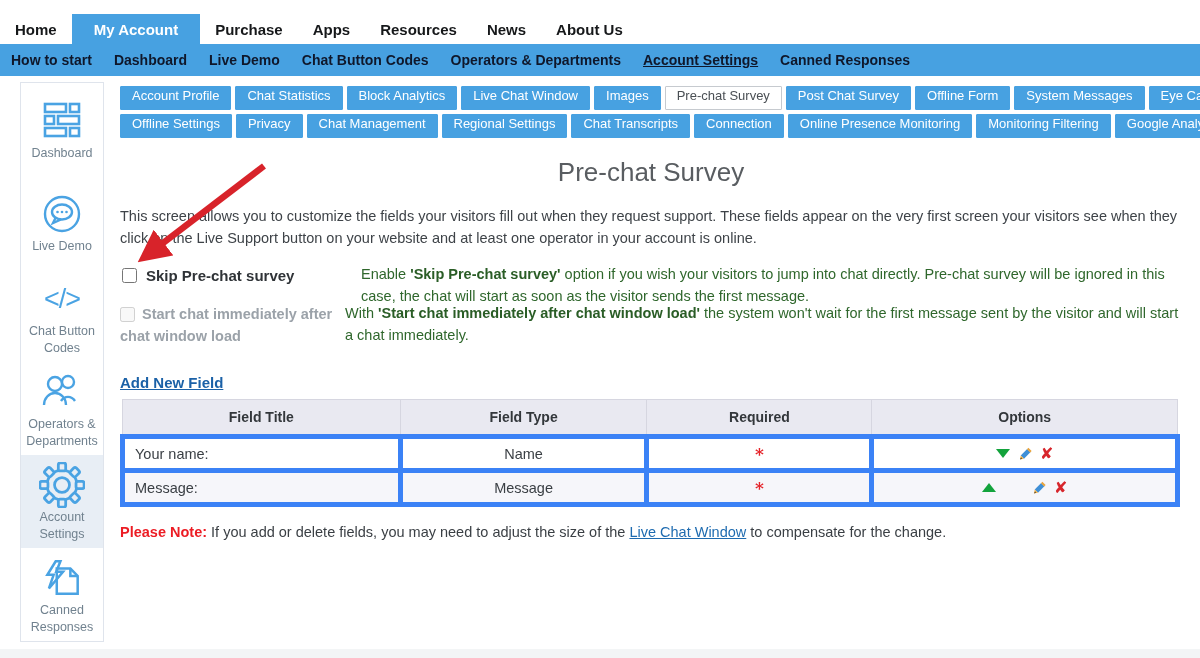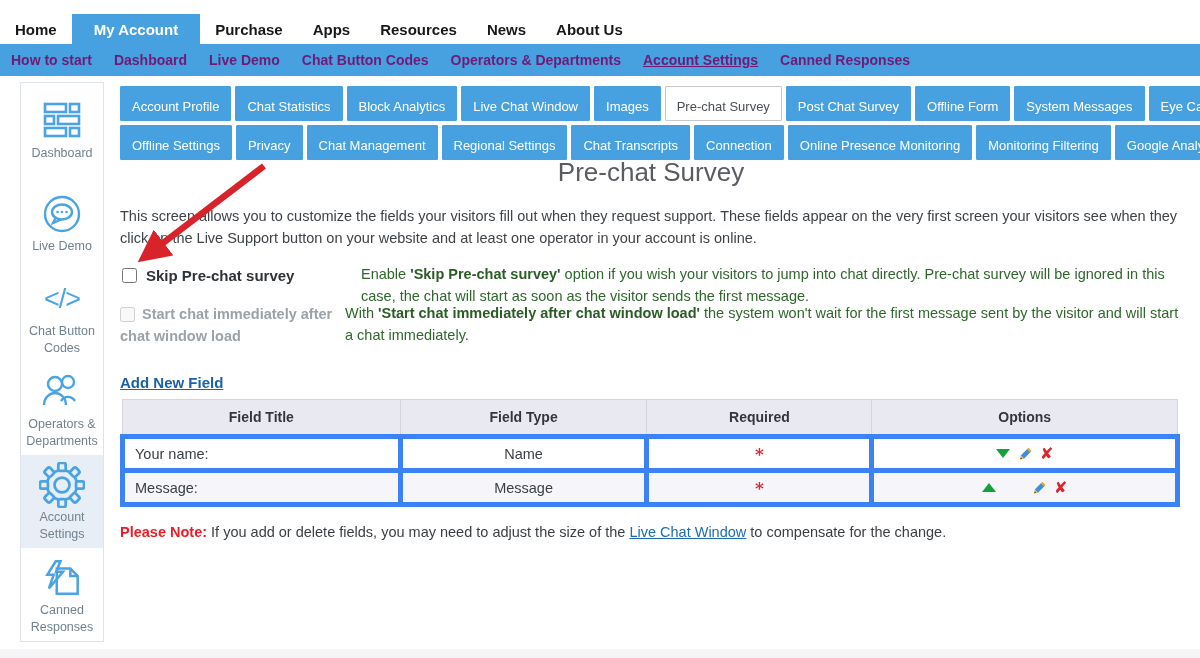--- a/index.html
+++ b/index.html
@@ -9,33 +9,33 @@
     font-family: "Liberation Sans", sans-serif;
     background: #ffffff;
     overflow: hidden;
   }
   
   .topnav { display:flex; align-items:stretch; height:30px; background:#fff;margin-top:14px; }
   .topnav .item { display:flex; align-items:center; padding:0 15px; font-weight:bold; font-size:15px; color:#16181a; cursor:pointer; }
   .topnav .item.active { background:#47a1e1; color:#fff; padding:0 22px; }
   
   .subnav { display:flex; align-items:center; height:32px; background:#47a1e1; padding-left:0; }
-  .subnav .item { padding:0 11px; color:#701a75; font-weight:bold; font-size:14px; cursor:pointer; white-space:nowrap; }
+  .subnav .item { padding:0 11px; color:#0f172a; font-weight:bold; font-size:14px; cursor:pointer; white-space:nowrap; }
   .subnav .item.active { text-decoration:underline; }
   
   .sidebar { position:absolute; left:20px; top:82px; width:84px; border:1px solid #dfe4ec; background:#fff; }
   .side-item { height:93px; display:flex; flex-direction:column; align-items:center; justify-content:center; text-align:center; cursor:pointer; }
   .side-item.active { background:#e8eef5; }
   .side-icon { height:48px; display:flex; align-items:center; justify-content:center; color:#4aa3e3; }
   .side-label { font-size:12.5px; color:#71828f; line-height:1.3; width:78px; }
   .code-glyph { font-size:27px; color:#4aa3e3; letter-spacing:-1px; font-weight:normal; }
   
   .tabs { position:absolute; left:120px; top:86px; width:1075px; }
   .tab-row { display:flex; gap:4px; margin-bottom:4px; }
-  .tab { background:#47a1e1; border:1px solid #47a1e1; color:#fff; font-size:13px; padding:12px 11px 6px;
+  .tab { background:#47a1e1; border:1px solid #47a1e1; color:#fff; font-size:13px; padding:1px 11px 6px;
          white-space:nowrap; cursor:pointer; border-radius:1px; }
   .tab.active { background:#fff; color:#4a4f54; border-color:#c6cacf; }
   
   .page-title { position:absolute; left:120px; top:157px; width:1062px; text-align:center;
                 font-size:26px; font-weight:normal; color:#595d61; }
   .desc { position:absolute; left:120px; top:205px; width:1066px; font-size:14.5px; color:#3e4348; line-height:1.55; }
   
   .arrow-svg { position:absolute; left:118px; top:158px; pointer-events:none; }
   
   .opt-skip { position:absolute; left:122px; top:267px; display:flex; align-items:center; gap:9px;

